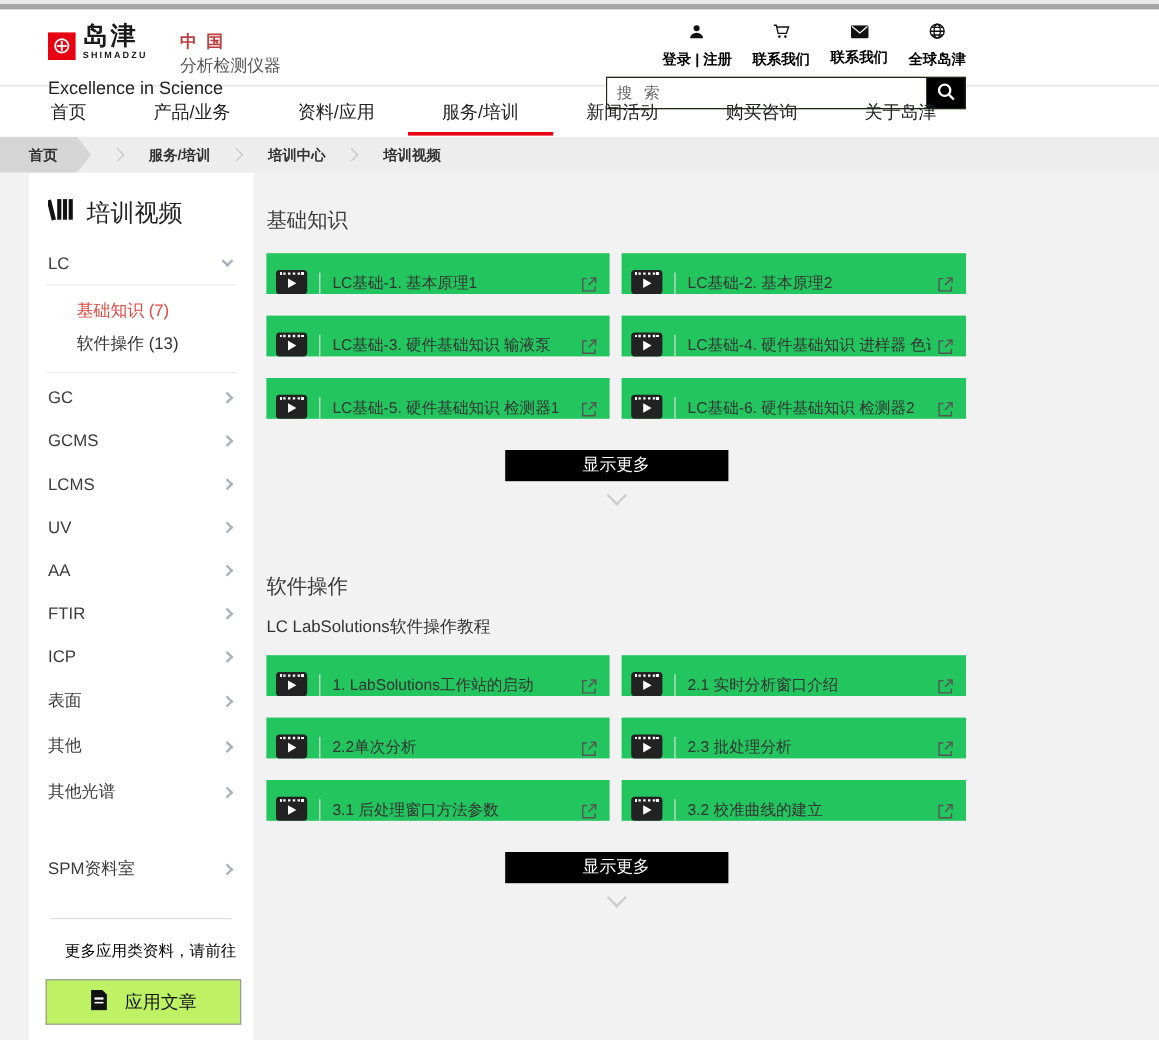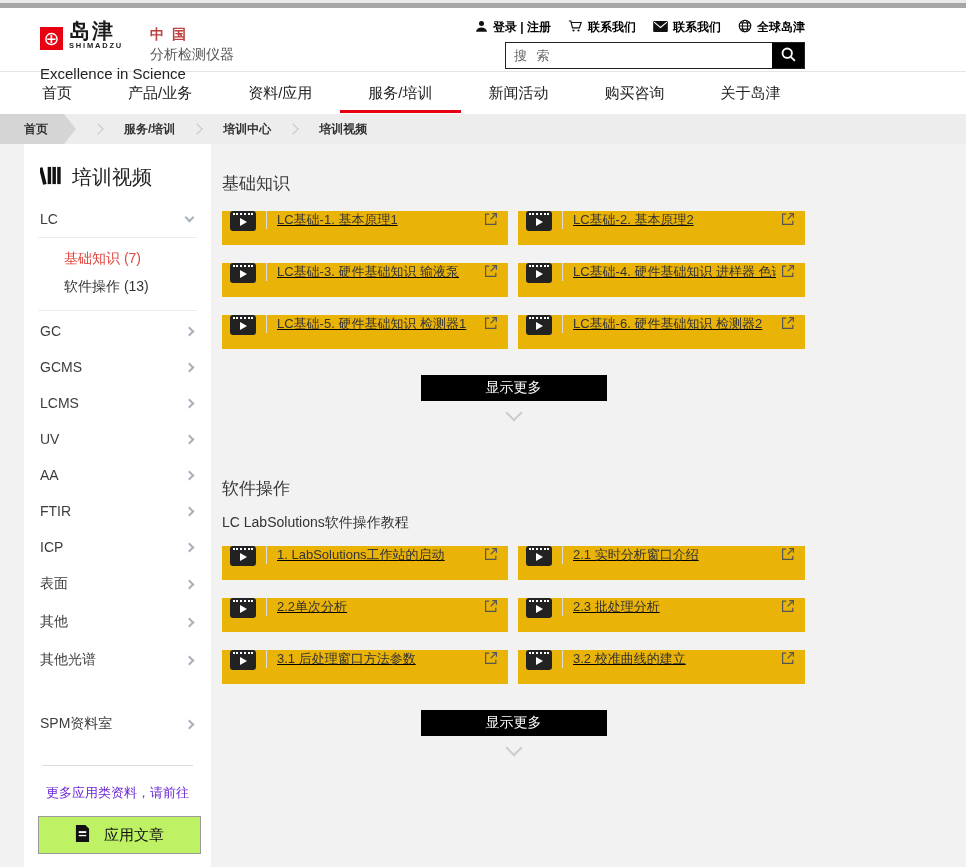--- a/index.html
+++ b/index.html
@@ -19,21 +19,21 @@
   .brand-cn { font-size:21px; font-weight:bold; color:#1a1a1a; letter-spacing:2px; }
   .brand-en { font-size:7.5px; font-weight:bold; color:#1a1a1a; letter-spacing:1.8px; margin-top:1px; }
   .logo-tagline { font-size:15px; color:#222; margin-top:15px; }
   .site-desc { position:absolute; left:150px; top:16px; line-height:1.45; }
   .site-region { color:#bc4040; font-size:14px; font-weight:bold; letter-spacing:2px; }
   .site-division { color:#555; font-size:14px; }
 
   .header-right { position:absolute; right:161px; top:11px; width:300px; }
   .quick-links { display:flex; justify-content:flex-end; align-items:center; gap:17px;
     font-size:12px; font-weight:bold; color:#000; margin-bottom:6px; }
-  .quick-link { display:flex; align-items:center; gap:5px; cursor:pointer; white-space:nowrap; }
+  .quick-link { display:flex; align-items:center; gap:5px; cursor:pointer; white-space:nowrap;flex-direction:column; }
   .search-bar { display:flex; border:1px solid #222; height:27px; background:#4d7c0f; }
   .search-bar input { flex:1; border:none; outline:none; padding:0 8px; font-size:13px;
     letter-spacing:3px; color:#333; font-family:inherit; }
   .search-bar input::placeholder { color:#666; }
   .search-btn { width:32px; background:#000; border:none; display:flex; align-items:center;
     justify-content:center; cursor:pointer; }
 
   
   nav { background:#fff; height:42px; display:flex; align-items:stretch; padding-left:42px; gap:56px; }
   .nav-item { font-size:15px; color:#222; display:flex; align-items:center; position:relative; cursor:pointer; }
@@ -61,30 +61,30 @@
     font-size:14px; color:#3c3c3c; cursor:pointer; }
   .sb-cat.expanded { border-bottom:1px solid #ececec; }
   .chev { width:7px; height:7px; border-right:2px solid #a9b1ba; border-bottom:2px solid #a9b1ba; flex-shrink:0; }
   .chev-right { transform:rotate(-45deg); }
   .chev-down  { transform:rotate(45deg); margin-top:-3px; }
   .sb-sub { padding:6px 0 10px 26px; border-bottom:1px solid #ececec; margin-bottom:2px; }
   .sb-sub-item { font-size:14px; line-height:28px; color:#333; cursor:pointer; }
   .sb-sub-item.active { color:#e0463f; }
   .sb-spm { margin-top:26px; }
   .sb-divider { border:none; border-top:1px solid #ddd; margin:22px 4px 0; }
-  .sb-note { font-size:13px; color:#6d28d9; text-align:center; margin:18px 0 14px; }
+  .sb-note { font-size:13px; color:#000000; text-align:right; margin:18px 0 14px; }
   .sb-btn { width:163px; height:38px; border:1px solid #999; background:#bef264; display:flex;
     align-items:center; justify-content:center; gap:14px; margin:0 auto 28px; font-size:15px;
     color:#111; cursor:pointer; font-family:inherit; }
 
   
   .section-heading { font-size:17px; color:#3a3a3a; margin:14px 0 16px; font-weight:normal; }
   .section-subheading { font-size:14px; color:#333; margin:-2px 0 14px; font-weight:normal; }
   .video-grid { display:grid; grid-template-columns:286px 287px; column-gap:10px; row-gap:18px; }
-  .video-card { background:#eab308; height:34px; display:flex; align-items:flex-start; padding:0 9px 0 8px; cursor:pointer;text-decoration:underline; }
+  .video-card { background:#22c55e; height:34px; display:flex; align-items:flex-end; padding:0 9px 0 8px; cursor:pointer; }
   .video-icon { width:26px; height:20px; background:#222; border-radius:3px; position:relative; flex-shrink:0; }
   .video-icon::before { content:""; position:absolute; top:2px; left:3px; right:3px;
     border-top:2px dotted #fff; }
   .video-icon::after { content:""; position:absolute; left:10px; top:7px;
     border-left:7px solid #fff; border-top:4px solid transparent; border-bottom:4px solid transparent; }
   .vdiv { width:1px; height:18px; background:#ddd; margin:0 10px; flex-shrink:0; }
   .video-title { flex:1; font-size:13px; color:#333; white-space:nowrap; overflow:hidden; }
   .ext { flex-shrink:0; display:flex; margin-left:4px; }
   .more-wrap { text-align:center; margin-top:26px; }
   .more-btn { width:186px; height:26px; background:#000; color:#fff; border:none; font-size:14px;

